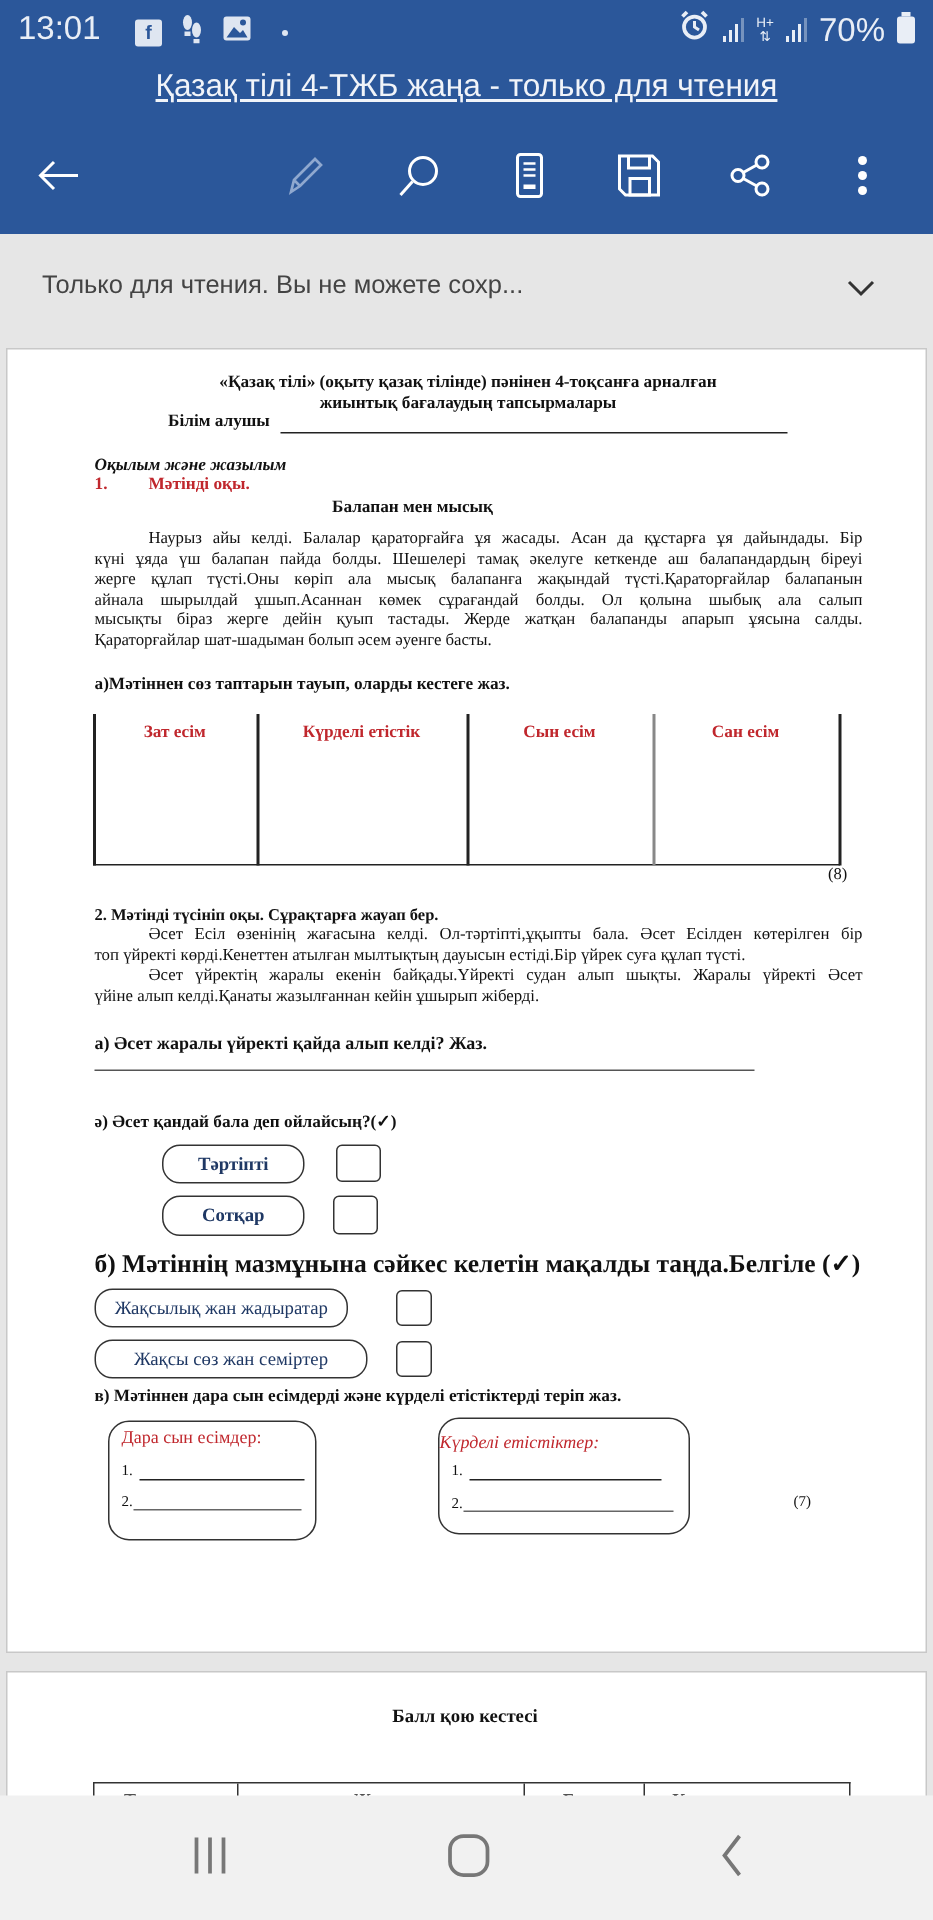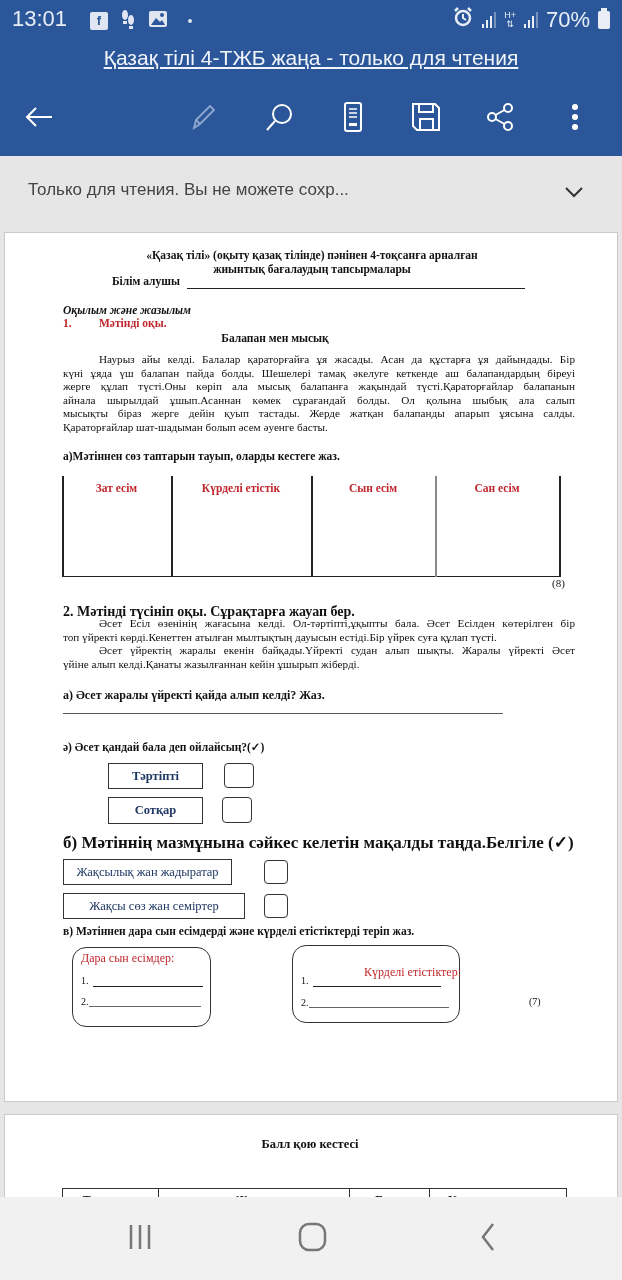--- a/index.html
+++ b/index.html
@@ -41,21 +41,21 @@
   .red { color: #c0272d; }
   .navy { color: #1f3864; }
 
   .hdr1 { left: 0; width: 614px; text-align: center; font-size: 11.5px; line-height: 14px; }
   .para { font-size: 11.2px; line-height: 13.6px; text-align: justify; }
 
   .wtable { position: absolute; left: 57px; top: 243px; width: 498px; height: 101px; border-bottom: 1.5px solid #222; }
   .wtable .vline { position: absolute; top: 0; width: 1.5px; height: 101px; background: #222; }
   .wtable .lbl { position: absolute; top: 6px; font-size: 11.5px; font-weight: bold; color: #c0272d; text-align: center; }
 
-  .optbox { position: absolute; border: 1.2px solid #333; border-radius: 0; background: #fff; text-align: center; font-size: 12.5px; }
+  .optbox { position: absolute; border: 1.2px solid #333; border-radius: 12px; background: #fff; text-align: center; font-size: 12.5px; }
   .chk { position: absolute; width: 30px; height: 25px; border: 1.2px solid #333; border-radius: 4px; background: #fff; }
 
   .rbox { position: absolute; border: 1.2px solid #333; border-radius: 14px; background: #fff; }
   .line { position: absolute; height: 1px; background: #222; }
 
   
   .navbar { position: absolute; left: 0; top: 1197px; width: 622px; height: 83px; background: #f1f1f1; }
   .nb { position: absolute; top: 20px; width: 50px; height: 40px; display: flex; align-items: center; justify-content: center; }
 </style>
 </head>
@@ -195,21 +195,21 @@
     <div class="vline" style="left:249px"></div>
     <div class="vline" style="left:373px;background:#888"></div>
     <div class="vline" style="left:497px"></div>
     <div class="lbl" style="left:0;width:109px">Зат есім</div>
     <div class="lbl" style="left:109px;width:140px">Күрделі етістік</div>
     <div class="lbl" style="left:249px;width:124px">Сын есім</div>
     <div class="lbl" style="left:373px;width:124px">Сан есім</div>
   </div>
   <div class="abs" style="left:547px;top:344px;font-size:11px;">(8)</div>
 
-  <div class="abs b" style="left:58px;top:371px;font-size:14px;">2. Мәтінді түсініп оқы. Сұрақтарға жауап бер.</div>
+  <div class="abs b" style="left:58px;top:371px;font-size:11px;">2. Мәтінді түсініп оқы. Сұрақтарға жауап бер.</div>
   <div class="abs para" style="left:58px;top:384px;width:512px;">
     <div style="text-indent:36px;text-align-last:justify;">Әсет Есіл өзенінің жағасына келді. Ол-тәртіпті,ұқыпты бала. Әсет Есілден көтерілген бір</div>
     <div>топ үйректі көрді.Кенеттен атылған мылтықтың дауысын естіді.Бір үйрек суға құлап түсті.</div>
     <div style="text-indent:36px;text-align-last:justify;">Әсет үйректің жаралы екенін байқады.Үйректі судан алып шықты. Жаралы үйректі Әсет</div>
     <div>үйіне алып келді.Қанаты жазылғаннан кейін ұшырып жіберді.</div>
   </div>
 
   <div class="abs b" style="left:58px;top:455px;font-size:12px;">а) Әсет жаралы үйректі қайда алып келді? Жаз.</div>
   <div class="line" style="left:58px;top:480px;width:440px;background:#555;"></div>
 
@@ -229,21 +229,21 @@
 
   <div class="rbox" style="left:67px;top:714px;width:139px;height:80px;">
     <div class="abs red" style="left:8px;top:3px;font-size:12px;">Дара сын есімдер:</div>
     <div class="abs" style="left:8px;top:27px;font-size:10px;">1.</div>
     <div class="line" style="left:20px;top:38px;width:110px;"></div>
     <div class="abs" style="left:8px;top:48px;font-size:10px;">2.</div>
     <div class="line" style="left:16px;top:58px;width:112px;background:#666;"></div>
   </div>
 
   <div class="rbox" style="left:287px;top:712px;width:168px;height:78px;">
-    <div class="abs red" style="left:0;width:168px;text-align:right;top:19px;font-size:12px;">Күрделі етістіктер:</div>
+    <div class="abs red" style="left:0;width:168px;text-align:left;top:8px;font-size:12px;font-style:italic;">Күрделі етістіктер:</div>
     <div class="abs" style="left:8px;top:29px;font-size:10px;">1.</div>
     <div class="line" style="left:20px;top:40px;width:128px;"></div>
     <div class="abs" style="left:8px;top:51px;font-size:10px;">2.</div>
     <div class="line" style="left:16px;top:61px;width:140px;background:#666;"></div>
   </div>
   <div class="abs" style="left:524px;top:763px;font-size:10px;">(7)</div>
 </div>
 
 <div class="page page2 serif">
   <div class="abs b" style="left:0;width:610px;text-align:center;top:22px;font-size:12.5px;">Балл қою кестесі</div>

